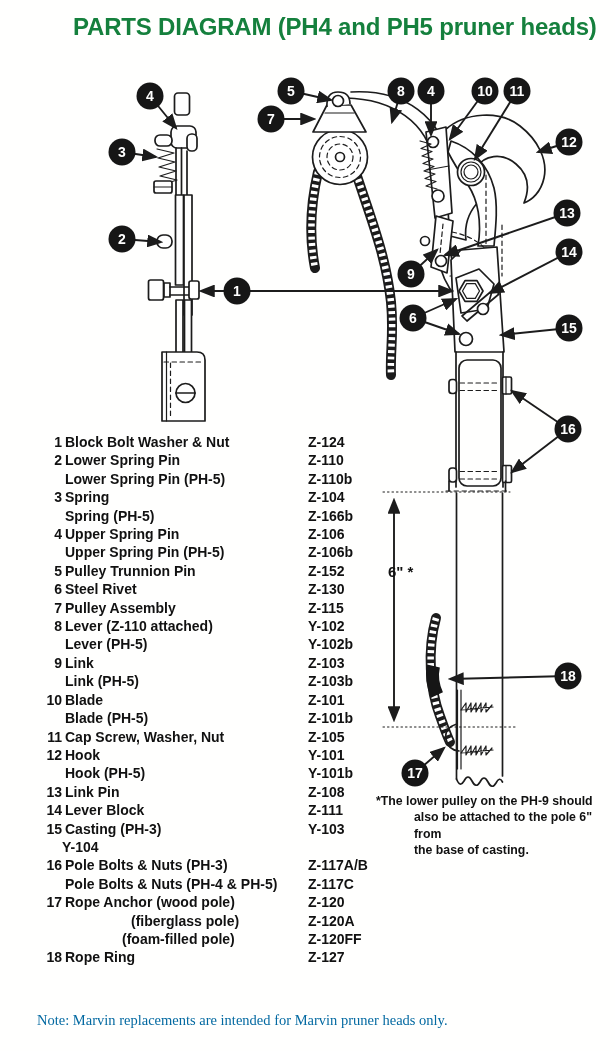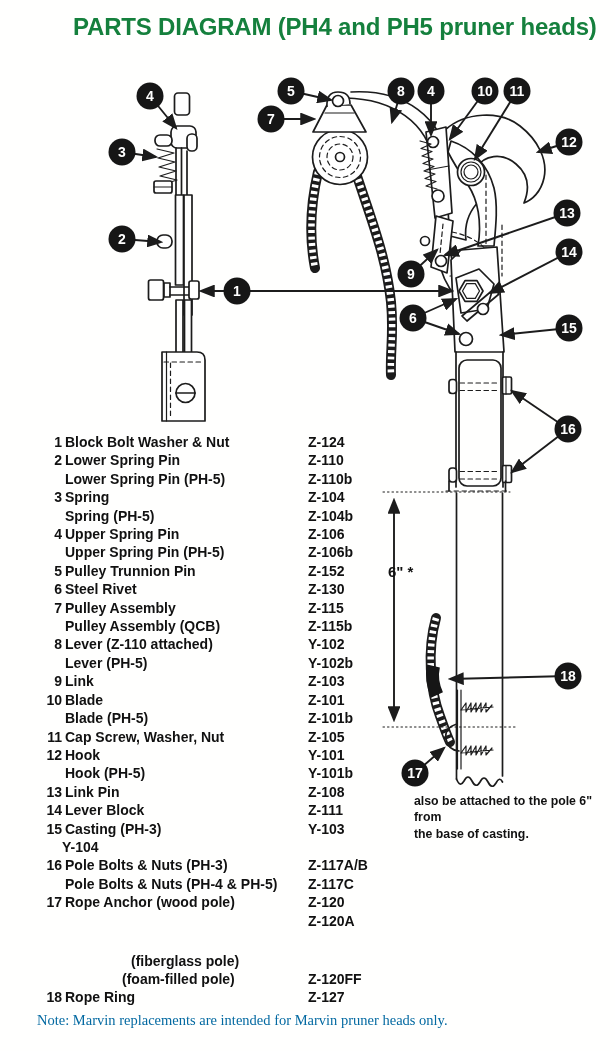--- a/index.html
+++ b/index.html
@@ -19,21 +19,21 @@
   .callout-line{stroke:#1c1c1c;stroke-width:1.9;fill:none;}
   .callout-circle{fill:#161616;stroke:none;}
   .callout-num{fill:#ffffff;font-weight:bold;font-size:14px;text-anchor:middle;
                font-family:"Liberation Sans",sans-serif;}
   .dim-label{font-weight:bold;font-size:15px;fill:#111;font-family:"Liberation Sans",sans-serif;}
   .parts-list{position:absolute;left:38px;top:433px;width:360px;font-size:14px;font-weight:bold;
               line-height:18.4px;}
   .part-row{display:grid;grid-template-columns:24px 246px 1fr;}
   .part-num{text-align:right;}
   .part-desc{padding-left:3px;white-space:nowrap;}
-  .part-desc.ind1{padding-left:69px;margin-top:40px;}
+  .part-desc.ind1{padding-left:69px;}
   .part-desc.ind2{padding-left:60px;}
   .part-code{white-space:nowrap;}
   .side-note{position:absolute;left:376px;top:793px;width:230px;font-size:12.3px;font-weight:bold;
              line-height:16.4px;color:#111;}
   .side-note .cont{padding-left:6px;margin-left:32px;}
   .footer{position:absolute;left:37px;top:1012px;font-family:"Liberation Serif",serif;
           font-size:14.5px;color:#0369a1;}
 </style>
 </head>
 <body>
@@ -285,21 +285,21 @@
         <div class="part-code">Z-110b</div>
       </div>
       <div class="part-row">
         <div class="part-num">3</div>
         <div class="part-desc">Spring</div>
         <div class="part-code">Z-104</div>
       </div>
       <div class="part-row">
         <div class="part-num"></div>
         <div class="part-desc">Spring (PH-5)</div>
-        <div class="part-code">Z-104b</div>
+        <div class="part-code">Z-166b</div>
       </div>
       <div class="part-row">
         <div class="part-num">4</div>
         <div class="part-desc">Upper Spring Pin</div>
         <div class="part-code">Z-106</div>
       </div>
       <div class="part-row">
         <div class="part-num"></div>
         <div class="part-desc">Upper Spring Pin (PH-5)</div>
         <div class="part-code">Z-106b</div>
@@ -313,40 +313,40 @@
         <div class="part-num">6</div>
         <div class="part-desc">Steel Rivet</div>
         <div class="part-code">Z-130</div>
       </div>
       <div class="part-row">
         <div class="part-num">7</div>
         <div class="part-desc">Pulley Assembly</div>
         <div class="part-code">Z-115</div>
       </div>
       <div class="part-row">
-        <div class="part-num"></div>
-        <div class="part-desc">Pulley Assembly  (QCB)</div>
-        <div class="part-code">Z-115b</div>
-      </div>
-      <div class="part-row">
         <div class="part-num">8</div>
         <div class="part-desc">Lever (Z-110 attached)</div>
         <div class="part-code">Y-102</div>
       </div>
       <div class="part-row">
         <div class="part-num"></div>
         <div class="part-desc">Lever (PH-5)</div>
         <div class="part-code">Y-102b</div>
       </div>
       <div class="part-row">
         <div class="part-num">9</div>
         <div class="part-desc">Link</div>
         <div class="part-code">Z-103</div>
       </div>
       <div class="part-row">
+        <div class="part-num"></div>
+        <div class="part-desc">Link (PH-5)</div>
+        <div class="part-code">Z-103b</div>
+      </div>
+      <div class="part-row">
         <div class="part-num">10</div>
         <div class="part-desc">Blade</div>
         <div class="part-code">Z-101</div>
       </div>
       <div class="part-row">
         <div class="part-num"></div>
         <div class="part-desc">Blade (PH-5)</div>
         <div class="part-code">Z-101b</div>
       </div>
       <div class="part-row">
@@ -409,19 +409,20 @@
         <div class="part-code">Z-120FF</div>
       </div>
       <div class="part-row">
         <div class="part-num">18</div>
         <div class="part-desc">Rope Ring</div>
         <div class="part-code">Z-127</div>
       </div>
     </div>
 
   <div class="side-note">
+    <div>*The lower pulley on the PH-9 should</div>
     <div class="cont">also be attached to the pole 6" from</div>
     <div class="cont">the base of casting.</div>
   </div>
 
   <div class="footer">Note: Marvin replacements are intended for Marvin pruner heads only.</div>
 
 </div>
 
 </body></html>

